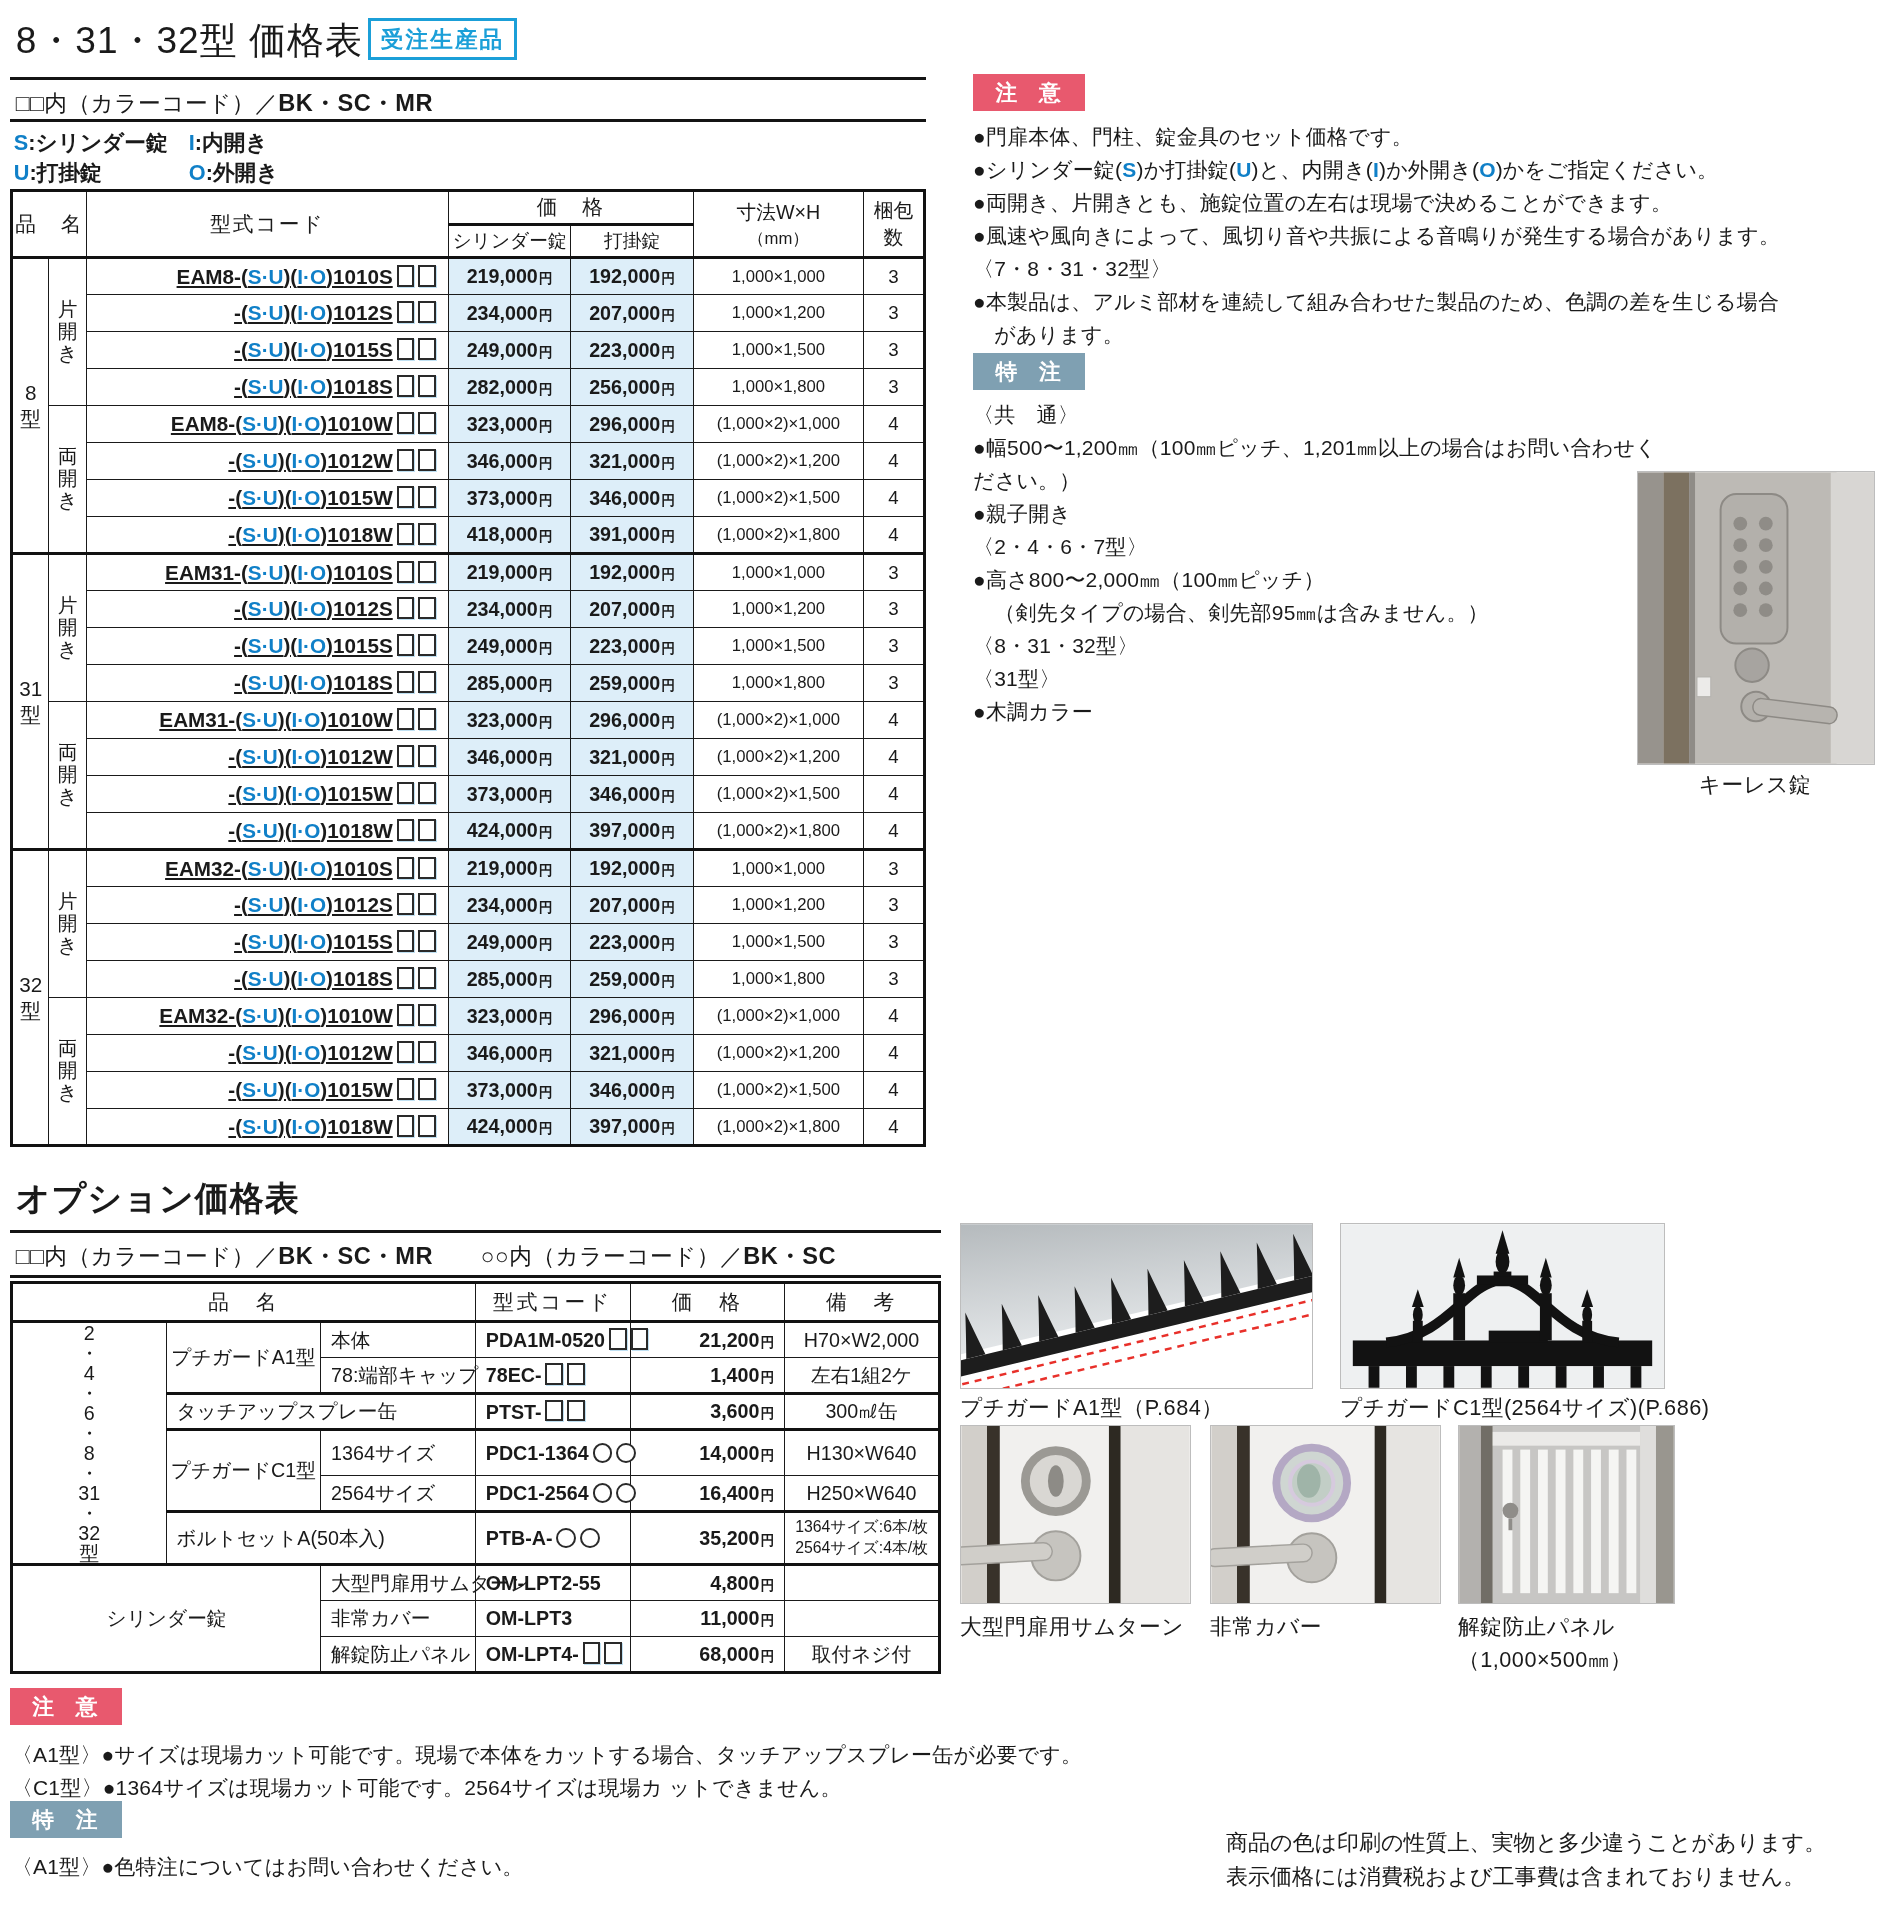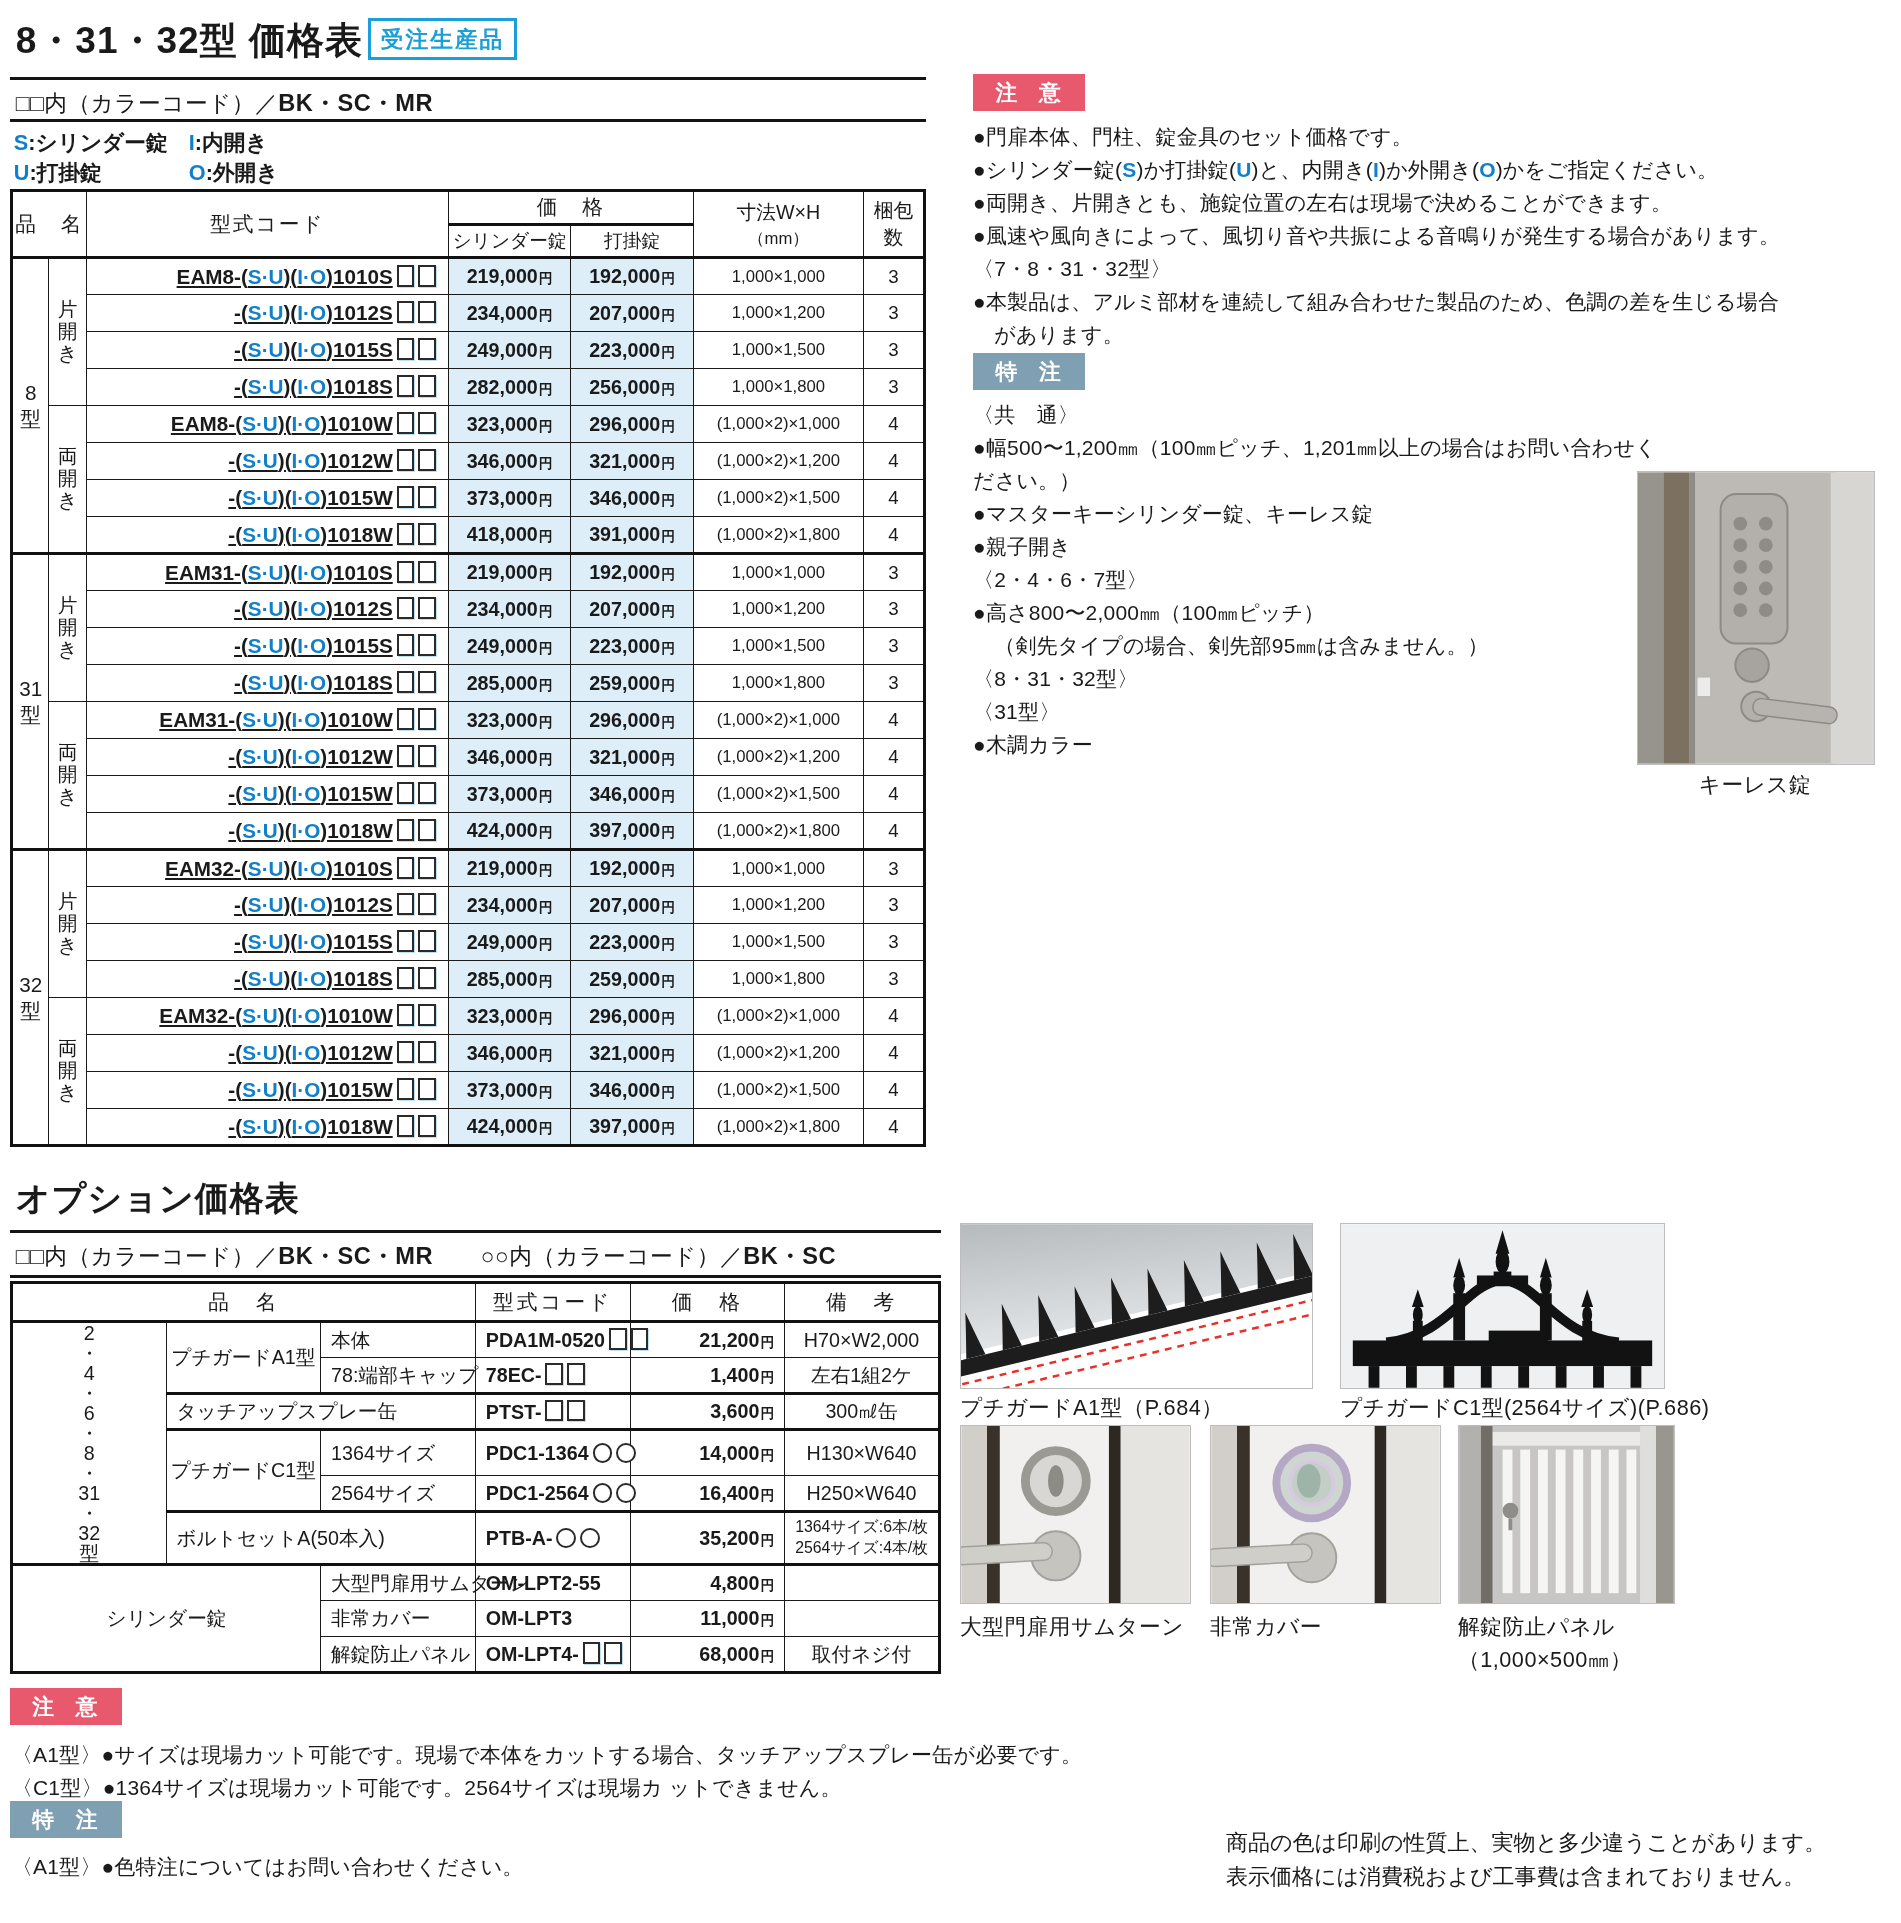--- a/index.html
+++ b/index.html
@@ -3,21 +3,21 @@
 <meta charset="utf-8">
 <style>
   html,body{margin:0;padding:0;}
   body{
     width:1901px;height:1924px;position:relative;background:#ffffff;
     font-family:"Liberation Sans","DejaVu Sans",sans-serif;color:#1a1a1a;
     -webkit-font-smoothing:antialiased;
   }
   .abs{position:absolute;}
   
-  .page-title{font-size:37px;font-weight:bold;letter-spacing:1px;}
+  .page-title{font-size:37px;font-weight:normal;letter-spacing:1px;}
   .order-badge{
     display:inline-block;border:3px solid #1b9fd8;color:#1b9fd8;font-size:22.7px;font-weight:bold;
     padding:3px 9.9px 2px 9.9px;margin-left:5px;vertical-align:5.9px;letter-spacing:2px;
   }
   .hrule{background:#141414;height:3px;}
   .colorcode{font-size:22.7px;letter-spacing:0.5px;}
   .colorcode b{font-size:23.6px;}
   .legend{font-size:21.7px;font-weight:bold;line-height:29.6px;}
   .legend .lkey{color:#1080c8;}
   .legend .litem{display:inline-block;}
@@ -322,21 +322,20 @@
     <div><span>●風速や風向きによって、風切り音や共振による音鳴りが発生する場合があります。</span></div>
     <div><span>〈7・8・31・32型〉</span></div>
     <div><span>●本製品は、アルミ部材を連続して組み合わせた製品のため、色調の差を生じる場合</span></div>
     <div><span>　があります。</span></div>
   </div>
 
 <div class="abs sec-badge badge-steel" style="left:973px;top:353px;">特 注</div>
 <div class="abs notebody" id="tokuchu1-body" style="left:973px;top:398px;width:690px;">
     <div><span>〈共　通〉</span></div>
     <div><span>●幅500〜1,200㎜（100㎜ピッチ、1,201㎜以上の場合はお問い合わせください。）</span></div>
-    <div><span>●マスターキーシリンダー錠、キーレス錠</span></div>
     <div><span>●親子開き</span></div>
     <div><span>〈2・4・6・7型〉</span></div>
     <div><span>●高さ800〜2,000㎜（100㎜ピッチ）</span></div>
     <div><span>　（剣先タイプの場合、剣先部95㎜は含みません。）</span></div>
     <div><span>〈8・31・32型〉</span></div>
     <div><span>〈31型〉</span></div>
     <div><span>●木調カラー</span></div>
   </div>
 
 <div class="abs imgbox" style="left:1637px;top:471px;width:236px;height:292px;">

